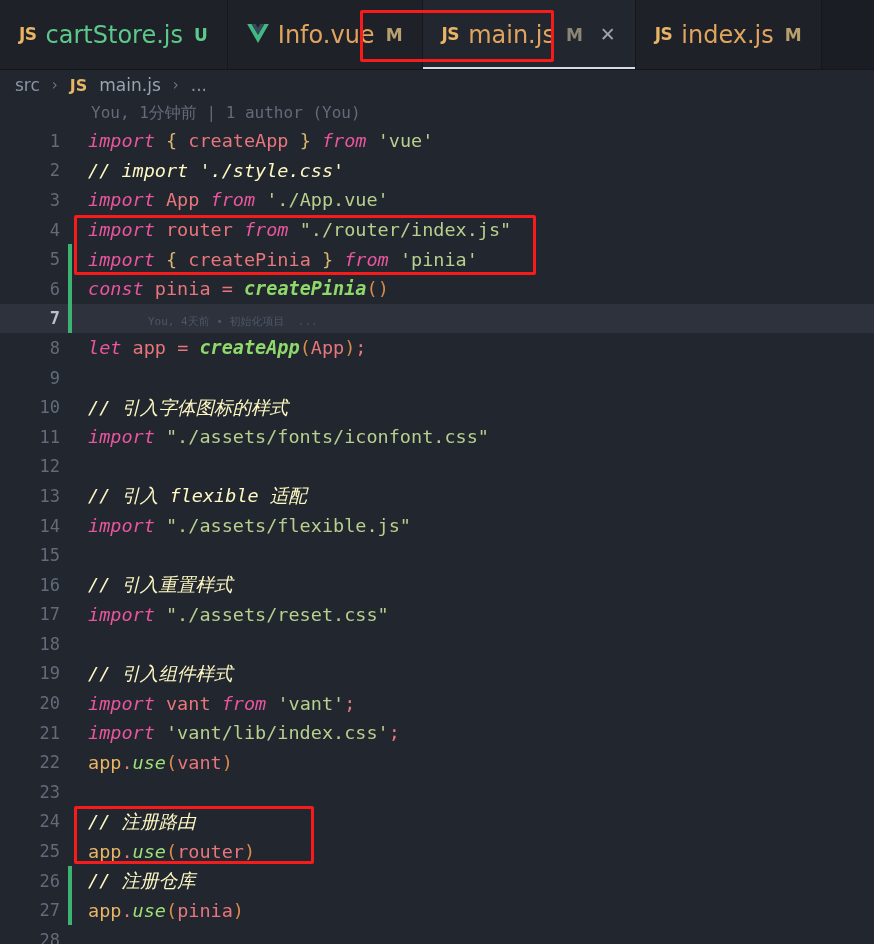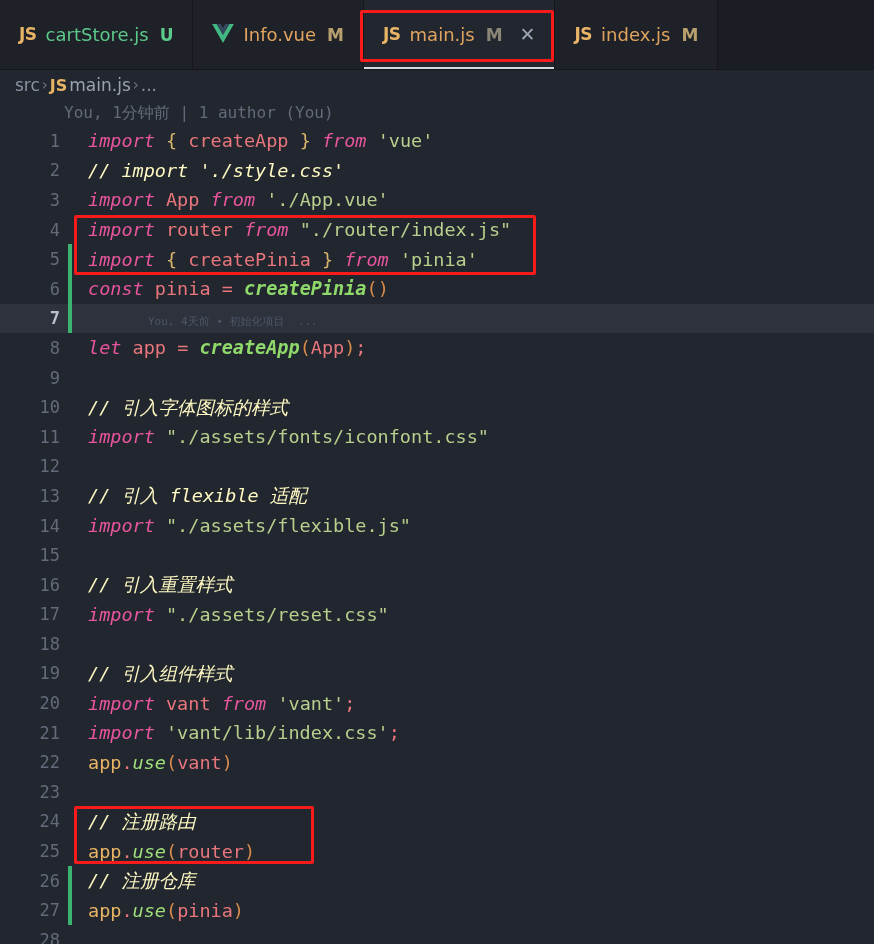--- a/index.html
+++ b/index.html
@@ -43,21 +43,21 @@
   }
   .tab-icon{
     font-family:"DejaVu Sans", sans-serif;
     font-weight:bold;
     font-size:17px;
     line-height:1;
     letter-spacing:-0.5px;
   }
   .ico-js{ color:#e8b465; }
   .tab-label{
-    font-size:18px;
+    font-size:24px;
     font-family:"DejaVu Sans", sans-serif;
   }
   .tab-status{
     font-size:17px;
     font-weight:600;
     margin-left:2px;
   }
   .tab-close{
     font-size:19px;
     color:#9aa3b0;
@@ -77,41 +77,41 @@
     border-radius:2px;
   }
 
   
   .breadcrumb{
     height:30px;
     background:#22262e;
     display:flex;
     align-items:center;
     padding-left:15px;
-    gap:2px;
+    gap:12px;
     font-size:17px;
     color:#8b94a3;
     font-family:"DejaVu Sans", sans-serif;
   }
   .bc-sep{ color:#6d7585; font-size:15px; }
   .bc-js{ color:#e8b465; font-weight:bold; font-size:16px; }
   .bc-file{ color:#9aa3b0; }
 
   
   .editor{
     position:relative;
     background:#22262e;
     height:844px;
     overflow:hidden;
   }
   .blameline{
     height:26px;
     display:flex;
     align-items:center;
-    padding-left:64px;
+    padding-left:91px;
     font-size:16px;
     color:#636b7a;
     font-family:"DejaVu Sans Mono", monospace;
   }
   .code{
     font-family:"DejaVu Sans Mono", monospace;
     font-size:18.5px;
   }
   .row{
     height:29.6px;

